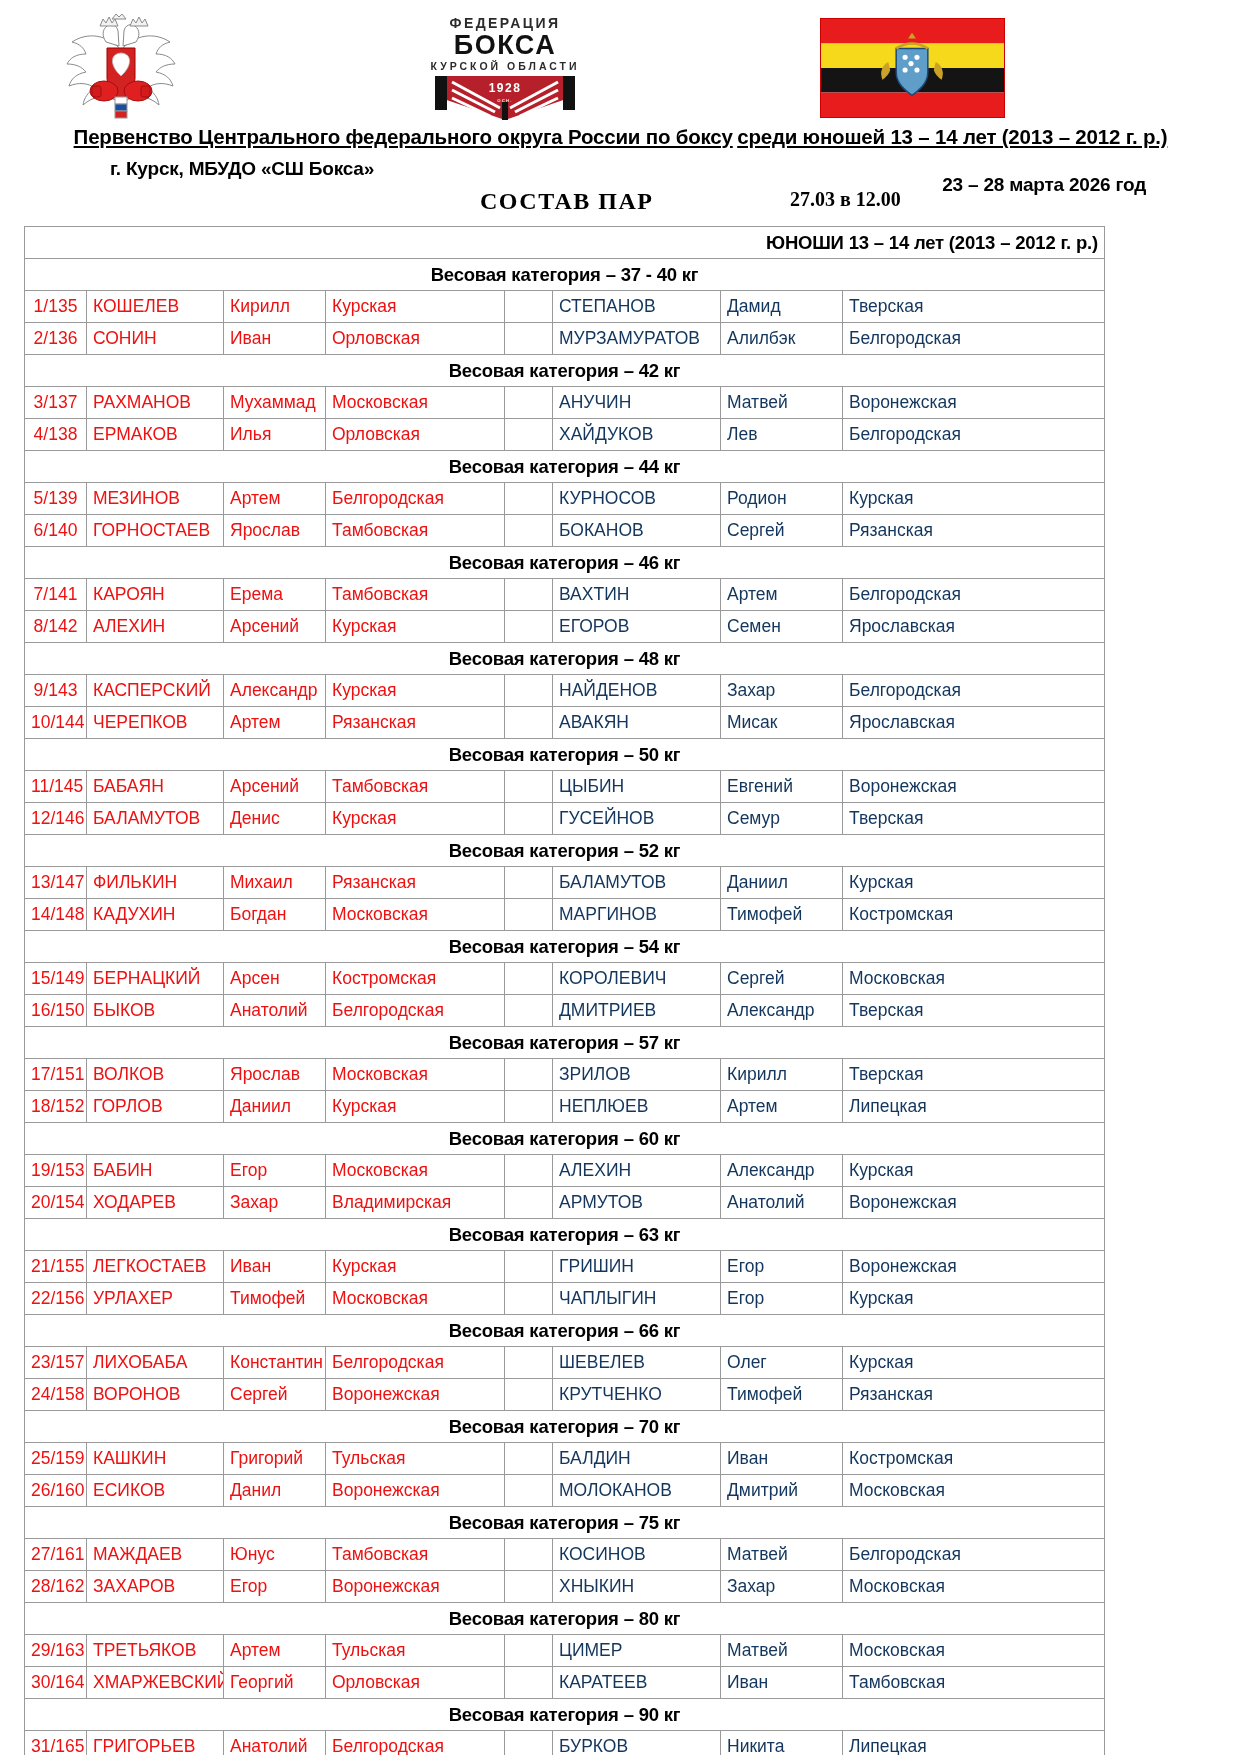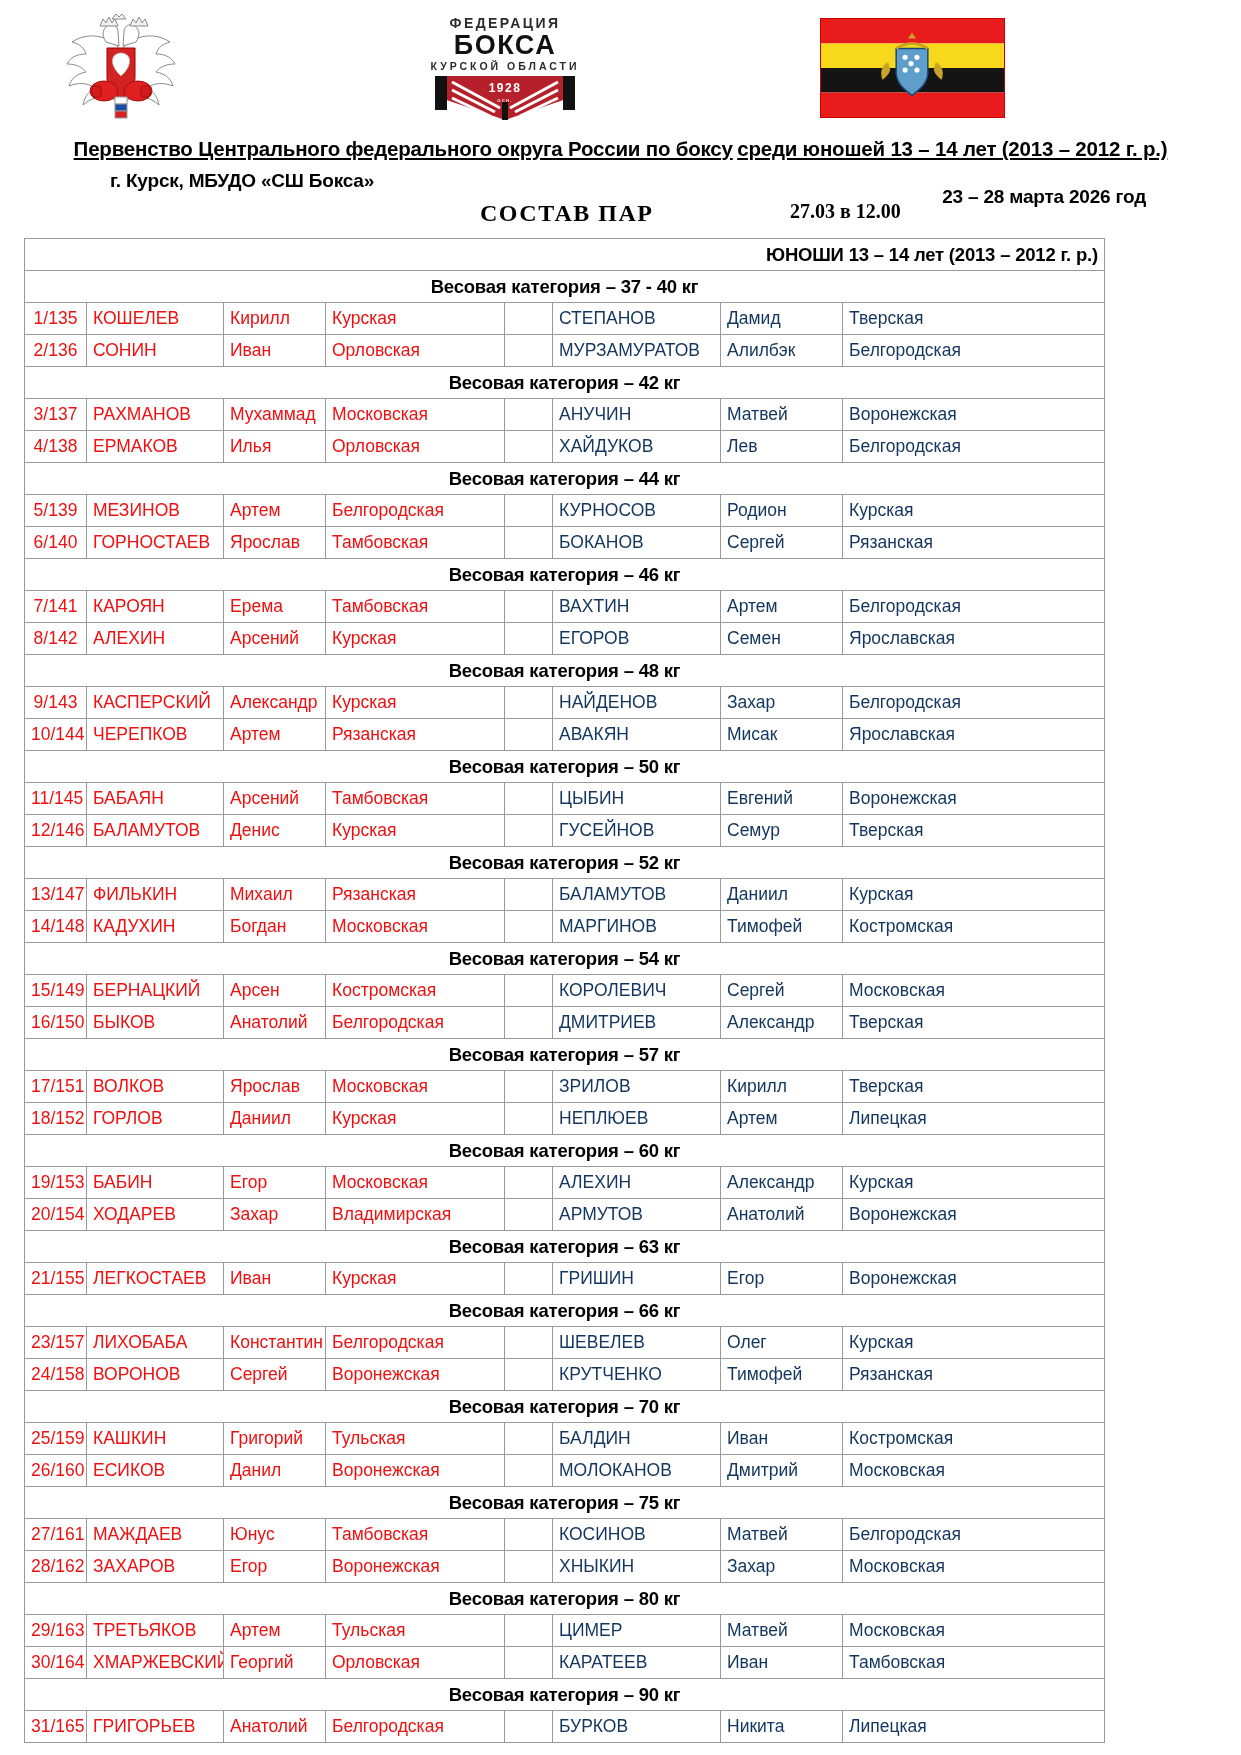--- a/index.html
+++ b/index.html
@@ -34,21 +34,20 @@
   }
   .logo-russia { left: 62px; width: 118px; height: 110px; }
   .logo-fed    { left: 400px; width: 210px; height: 110px; }
   .logo-flag   { left: 820px; width: 185px; height: 100px; top: 18px;
                  border: 1px solid #cc0000; box-sizing: border-box; }
 
   
   .title-wrap {
     text-align: center;
     padding: 0 20px;
-    margin-top: 12px;
   }
   .title-line {
     font-family: "Liberation Sans", sans-serif;
     font-weight: bold;
     font-size: 20.5px;
     letter-spacing: -0.2px;
     text-decoration: underline;
     line-height: 28px;
     display: inline-block;
   }
@@ -494,20 +493,30 @@
         <tr>
           <td class="num">21/155</td>
           <td class="red">ЛЕГКОСТАЕВ</td>
           <td class="red">Иван</td>
           <td class="red">Курская</td>
           <td class="mid"></td>
           <td class="blue">ГРИШИН</td>
           <td class="blue">Егор</td>
           <td class="blue">Воронежская</td>
         </tr>
+        <tr>
+          <td class="num">22/156</td>
+          <td class="red">УРЛАХЕР</td>
+          <td class="red">Тимофей</td>
+          <td class="red">Московская</td>
+          <td class="mid"></td>
+          <td class="blue">ЧАПЛЫГИН</td>
+          <td class="blue">Егор</td>
+          <td class="blue">Курская</td>
+        </tr>
         <tr class="cat-head">
           <td colspan="8">Весовая категория – 66 кг</td>
         </tr>
         <tr>
           <td class="num">23/157</td>
           <td class="red">ЛИХОБАБА</td>
           <td class="red">Константин</td>
           <td class="red">Белгородская</td>
           <td class="mid"></td>
           <td class="blue">ШЕВЕЛЕВ</td>

